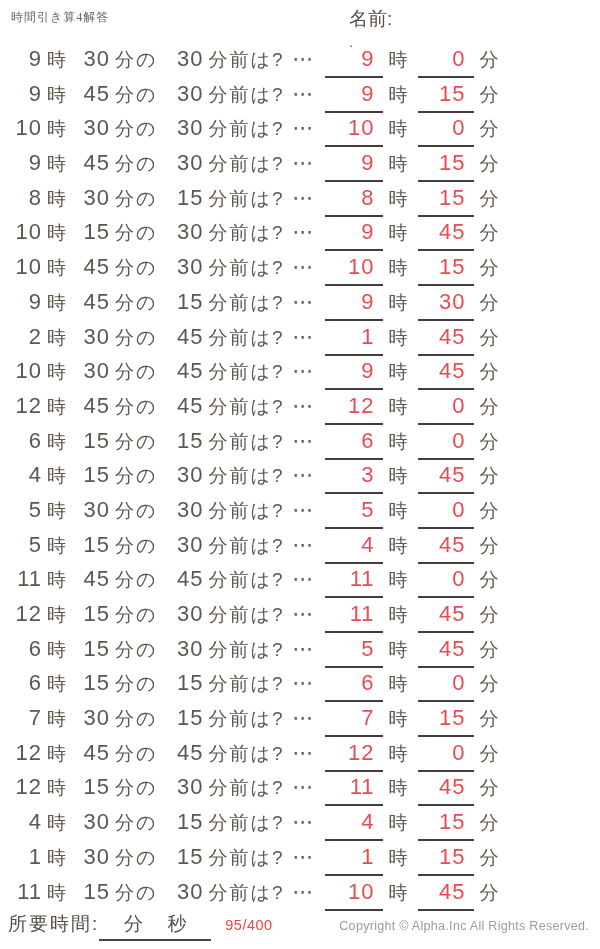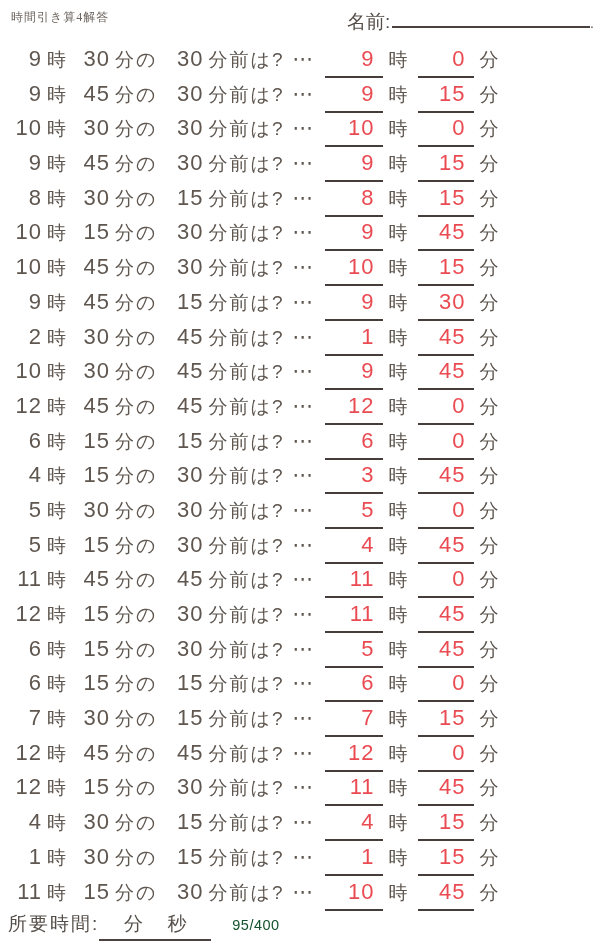--- a/index.html
+++ b/index.html
@@ -9,21 +9,21 @@
     color:#5e564f; overflow:hidden;padding-left:29px;
   }
   
   .title {
     position:absolute; left:11px; top:9px;
     font-family:"Liberation Serif","DejaVu Serif",serif;
     font-size:12px; letter-spacing:1px; color:#6e655e;
   }
   .name-block {
     position:absolute; top:6px; left:347px; right:6px;
-    display:flex; align-items:baseline; font-size:19px; color:#554e48;
+    display:flex; align-items:baseline; font-size:19px; color:#554e48;flex-direction:column;
   }
   .name-line {
     display:inline-block; flex:1; height:22px; margin-left:2px;
     border-bottom:2px solid #4a423e;
   }
   .name-dot { font-size:14px; color:#554e48; }
   
   .rows { position:absolute; top:42px; left:8px; width:584px; }
   .row { display:flex; align-items:baseline; height:34.7px; white-space:nowrap; }
   .row > span { line-height:34.7px; }
@@ -45,21 +45,21 @@
   .footer {
     position:absolute; left:8px; right:11px; bottom:8px;
     display:flex; align-items:baseline;
   }
   .ft-label { font-size:19px; color:#554e48; letter-spacing:2px; }
   .ft-blank {
     display:inline-flex; justify-content:space-evenly; align-items:baseline;
     width:112px; border-bottom:2px solid #4a423e;
     font-size:19px; color:#554e48; padding-bottom:2px;
   }
-  .ft-page { font-size:14.5px; color:#14532d; margin-left:21px; letter-spacing:0.5px; }
+  .ft-page { font-size:14.5px; color:#ef4444; margin-left:14px; letter-spacing:0.5px; }
   .ft-copy { font-size:12.5px; color:#9e9b97; margin-left:auto; letter-spacing:0.3px; }
 </style>
 </head>
 <body>
 
 <div class="page">
 
   <div class="title">時間引き算4解答</div>
 
   <div class="name-block">
@@ -420,15 +420,16 @@
     </div>
   </div>
 
   <div class="footer">
     <span class="ft-label">所要時間:</span>
     <span class="ft-blank">
       <span>分</span>
       <span>秒</span>
     </span>
     <span class="ft-page">95/400</span>
+    <span class="ft-copy">Copyright ©  Alpha.Inc All Rights Reserved.</span>
   </div>
 
 </div>
 
 </body></html>

